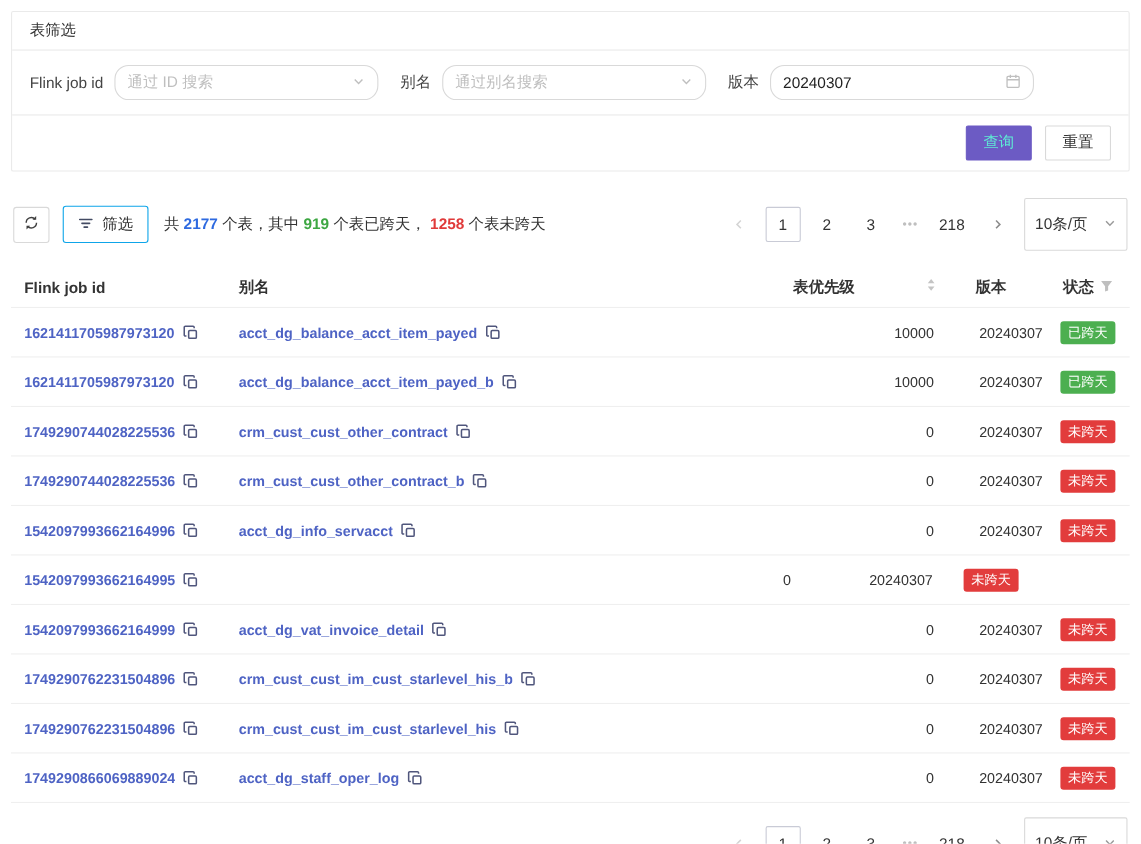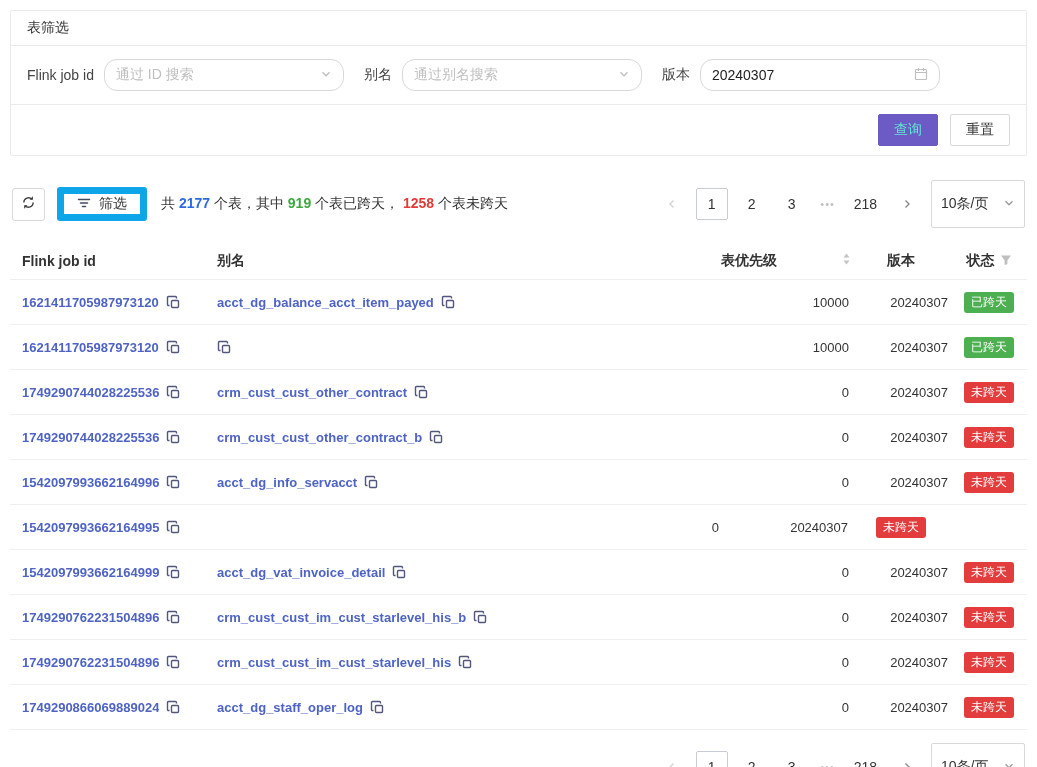--- a/index.html
+++ b/index.html
@@ -35,21 +35,21 @@
   .btn-default { background: #fff; border: 1px solid var(--input-border); color: #333; text-align: right; }
 
   
   .toolbar { display: flex; align-items: center; margin-top: 24px; padding: 0 2px; }
   .icon-btn {
     width: 33px; height: 33px; border: 1px solid var(--input-border); border-radius: 3px;
     background: #fff; display: inline-flex; align-items: center; justify-content: center;
     margin-right: 12px; cursor: pointer;
   }
   .filter-btn {
-    height: 34px; border: 7px solid #0ea5e9; border-radius: 3px; background: #fff;
+    height: 34px; border: 1px solid #0ea5e9; border-radius: 3px; background: #fff;
     display: inline-flex; align-items: center; gap: 8px; padding: 0 13px;
     margin-right: 14px; cursor: pointer; color: #333; font-size: 14px; font-family: inherit;
   }
   .summary { font-size: 14px; white-space: nowrap; }
   .n-blue { color: var(--info); font-weight: 700; }
   .n-green { color: var(--success); font-weight: 700; }
   .n-red { color: var(--danger); font-weight: 700; }
 
   
   .pagination { display: flex; align-items: center; gap: 8px; margin-left: auto; }
@@ -256,20 +256,21 @@
     <div class="cell cell-id">
       <a class="link">1621411705987973120</a>
       <span class="copy">
         <svg width="14" height="14" viewBox="0 0 14 14" fill="none" stroke="currentColor" stroke-width="1.4">
           <rect x="5.5" y="5.5" width="7" height="7" rx="1"></rect>
           <path d="M3.5 10.5h-1a1 1 0 0 1-1-1v-7a1 1 0 0 1 1-1h7a1 1 0 0 1 1 1v1"></path>
         </svg>
       </span>
     </div>
     <div class="cell cell-alias">
+      <a class="link">acct_dg_balance_acct_item_payed_b</a>
       <span class="copy">
         <svg width="14" height="14" viewBox="0 0 14 14" fill="none" stroke="currentColor" stroke-width="1.4">
           <rect x="5.5" y="5.5" width="7" height="7" rx="1"></rect>
           <path d="M3.5 10.5h-1a1 1 0 0 1-1-1v-7a1 1 0 0 1 1-1h7a1 1 0 0 1 1 1v1"></path>
         </svg>
       </span>
     </div>
     <div class="cell cell-priority">10000</div>
     <div class="cell cell-version">20240307</div>
     <div class="cell cell-status">

